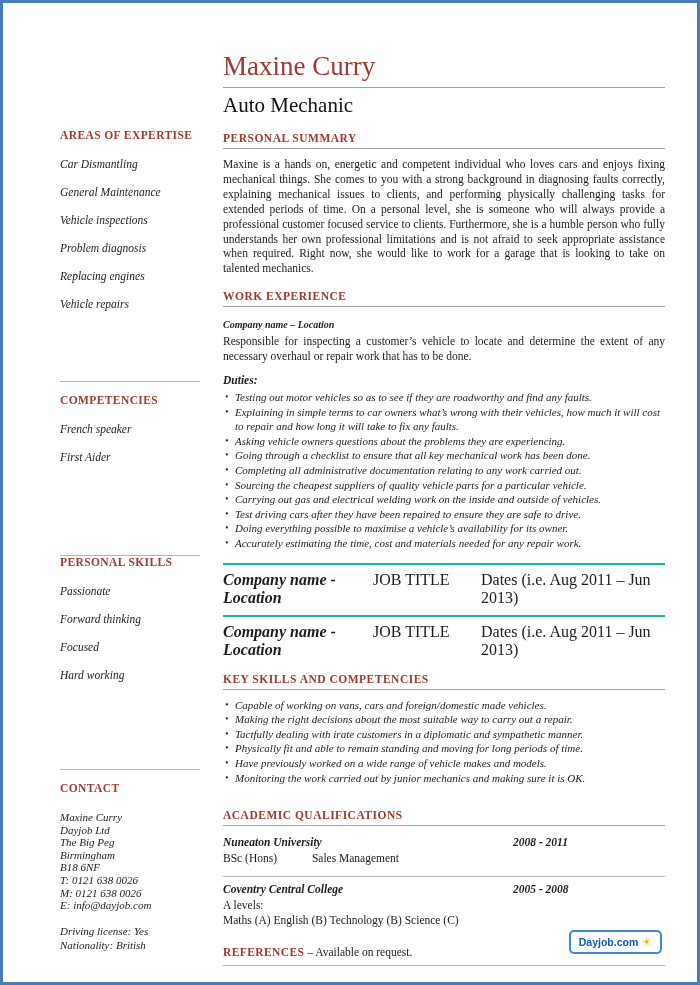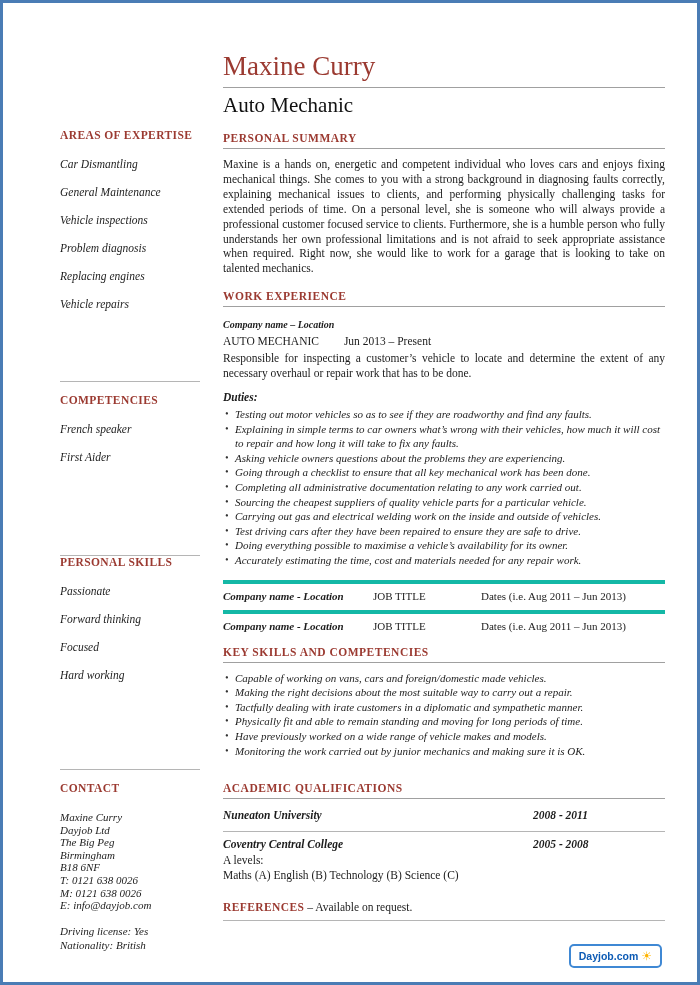--- a/index.html
+++ b/index.html
@@ -47,41 +47,41 @@
   .role-row .role{display:inline-block;width:118px;}
   .desc{margin:4px 0 0 0;font-size:11.5px;line-height:14.9px;text-align:justify;}
   .duties-label{margin:10px 0 0 0;font-size:11.5px;font-weight:bold;font-style:italic;}
   .bullets{list-style:none;margin:4px 0 0 0;padding:0;}
   .bullets li{
     position:relative;padding-left:12px;
     font-size:11px;line-height:14.6px;margin-bottom:0;font-style:italic;
   }
   .bullets li::before{content:"\2022";position:absolute;left:2px;top:0;font-size:10px;color:#333;}
   .job-row{
-    display:flex;margin-top:12px;border-top:4px solid #14b8a6;padding-top:6px;
-    font-size:11px;
+    display:flex;margin-top:12px;border-top:2px solid #14b8a6;padding-top:6px;
+    font-size:16px;
   }
   .job-row + .job-row{margin-top:8px;}
   .job-row .jr-company{flex:0 0 150px;font-weight:bold;font-style:italic;}
   .job-row .jr-title{flex:0 0 108px;}
   .edu-entry{margin-top:10px;}
   .edu-entry.ruled{border-top:1px solid #b5b5b5;padding-top:6px;}
   .edu-head{display:flex;font-size:11.5px;}
   .edu-head .school{flex:0 0 290px;font-weight:bold;font-style:italic;}
-  .edu-head .dates{font-weight:bold;font-style:italic;margin-left:20px;}
+  .edu-head .dates{font-weight:bold;font-style:italic;}
   .edu-detail{margin-top:3px;font-size:11.5px;line-height:14.9px;}
   .edu-detail .degree{margin-right:32px;}
   .references{
     margin-top:18px;font-size:11.5px;
     border-bottom:1px solid #b5b5b5;padding-bottom:7px;
   }
   .references .ref-label{color:#9b3a31;font-weight:bold;letter-spacing:.4px;}
   
   .logo{
-    position:absolute;right:35px;bottom:14px;
+    position:absolute;right:35px;bottom:28px;
     display:flex;align-items:center;gap:3px;
     background:#ffffff;border:2px solid #3f88d4;border-radius:5px;
     padding:4px 8px;cursor:pointer;text-decoration:none;
     font-family:"Liberation Sans","DejaVu Sans",sans-serif;
   }
   .logo-text{color:#0d5bb5;font-weight:bold;font-size:10.5px;}
   .logo-sun{color:#ffb400;font-size:12px;line-height:10px;}
 </style>
 </head>
 <body>
@@ -151,24 +151,20 @@
     <section>
       <h3 class="m-heading">PERSONAL SUMMARY</h3>
       <p class="para">Maxine is a hands on, energetic and competent individual who loves cars and enjoys fixing mechanical things. She comes to you with a strong background in diagnosing faults correctly, explaining mechanical issues to clients, and performing physically challenging tasks for extended periods of time. On a personal level, she is someone who will always provide a professional customer focused service to clients. Furthermore, she is a humble person who fully understands her own professional limitations and is not afraid to seek appropriate assistance when required. Right now, she would like to work for a garage that is looking to take on talented mechanics.</p>
     </section>
 
     <section>
       <h3 class="m-heading mt14">WORK EXPERIENCE</h3>
 
       <p class="company-label">Company name – Location</p>
 
-      <div class="role-row">
-        <span class="role">AUTO MECHANIC</span>
-        <span>Jun 2013 – Present</span>
-      </div>
 
       <p class="desc">Responsible for inspecting a customer’s vehicle to locate and determine the extent of any necessary overhaul or repair work that has to be done.</p>
 
       <p class="duties-label">Duties:</p>
       <ul class="bullets">
         <li>Testing out motor vehicles so as to see if they are roadworthy and find any faults.</li>
         <li>Explaining in simple terms to car owners what’s wrong with their vehicles, how much it will cost to repair and how long it will take to fix any faults.</li>
         <li>Asking vehicle owners questions about the problems they are experiencing.</li>
         <li>Going through a checklist to ensure that all key mechanical work has been done.</li>
         <li>Completing all administrative documentation relating to any work carried out.</li>
@@ -204,20 +200,24 @@
     </section>
 
     <section>
       <h3 class="m-heading mt24">ACADEMIC QUALIFICATIONS</h3>
 
       <div class="edu-entry">
         <div class="edu-head">
           <span class="school">Nuneaton University</span>
           <span class="dates">2008 - 2011</span>
         </div>
+        <div class="edu-detail">
+          <span class="degree">BSc (Hons)</span>
+          <span>Sales Management</span>
+        </div>
       </div>
 
       <div class="edu-entry ruled">
         <div class="edu-head">
           <span class="school">Coventry Central College</span>
           <span class="dates">2005 - 2008</span>
         </div>
         <div class="edu-detail">
           <div>A levels:</div>
           <div>Maths (A) English (B) Technology (B) Science (C)</div>

